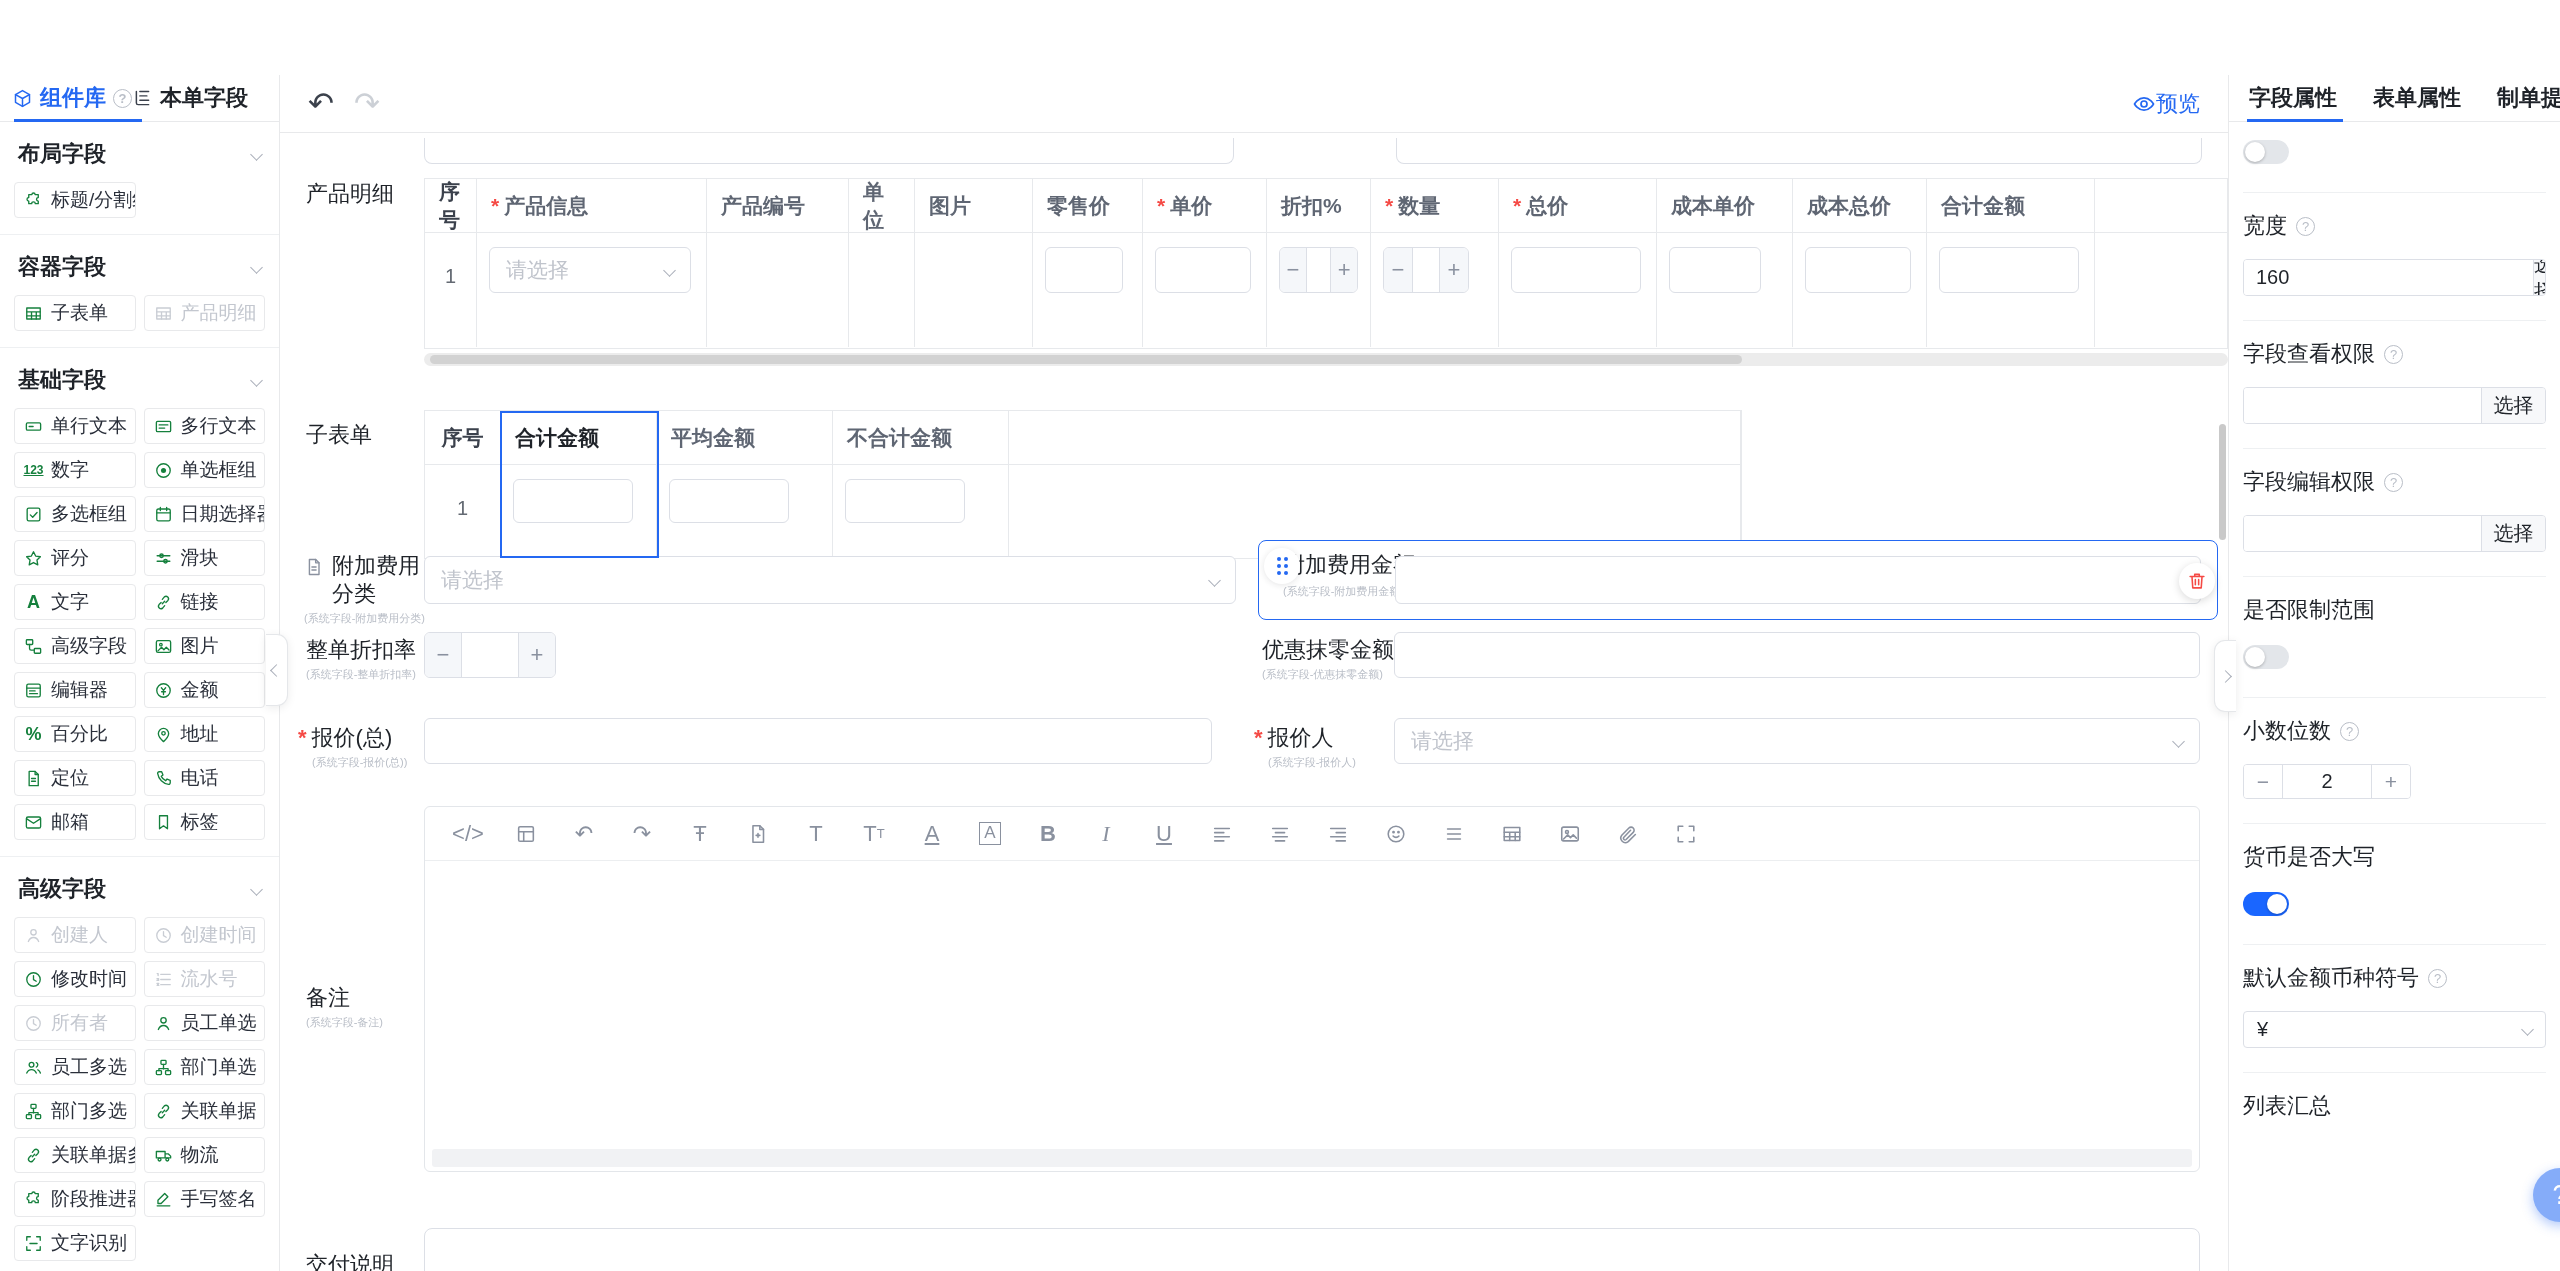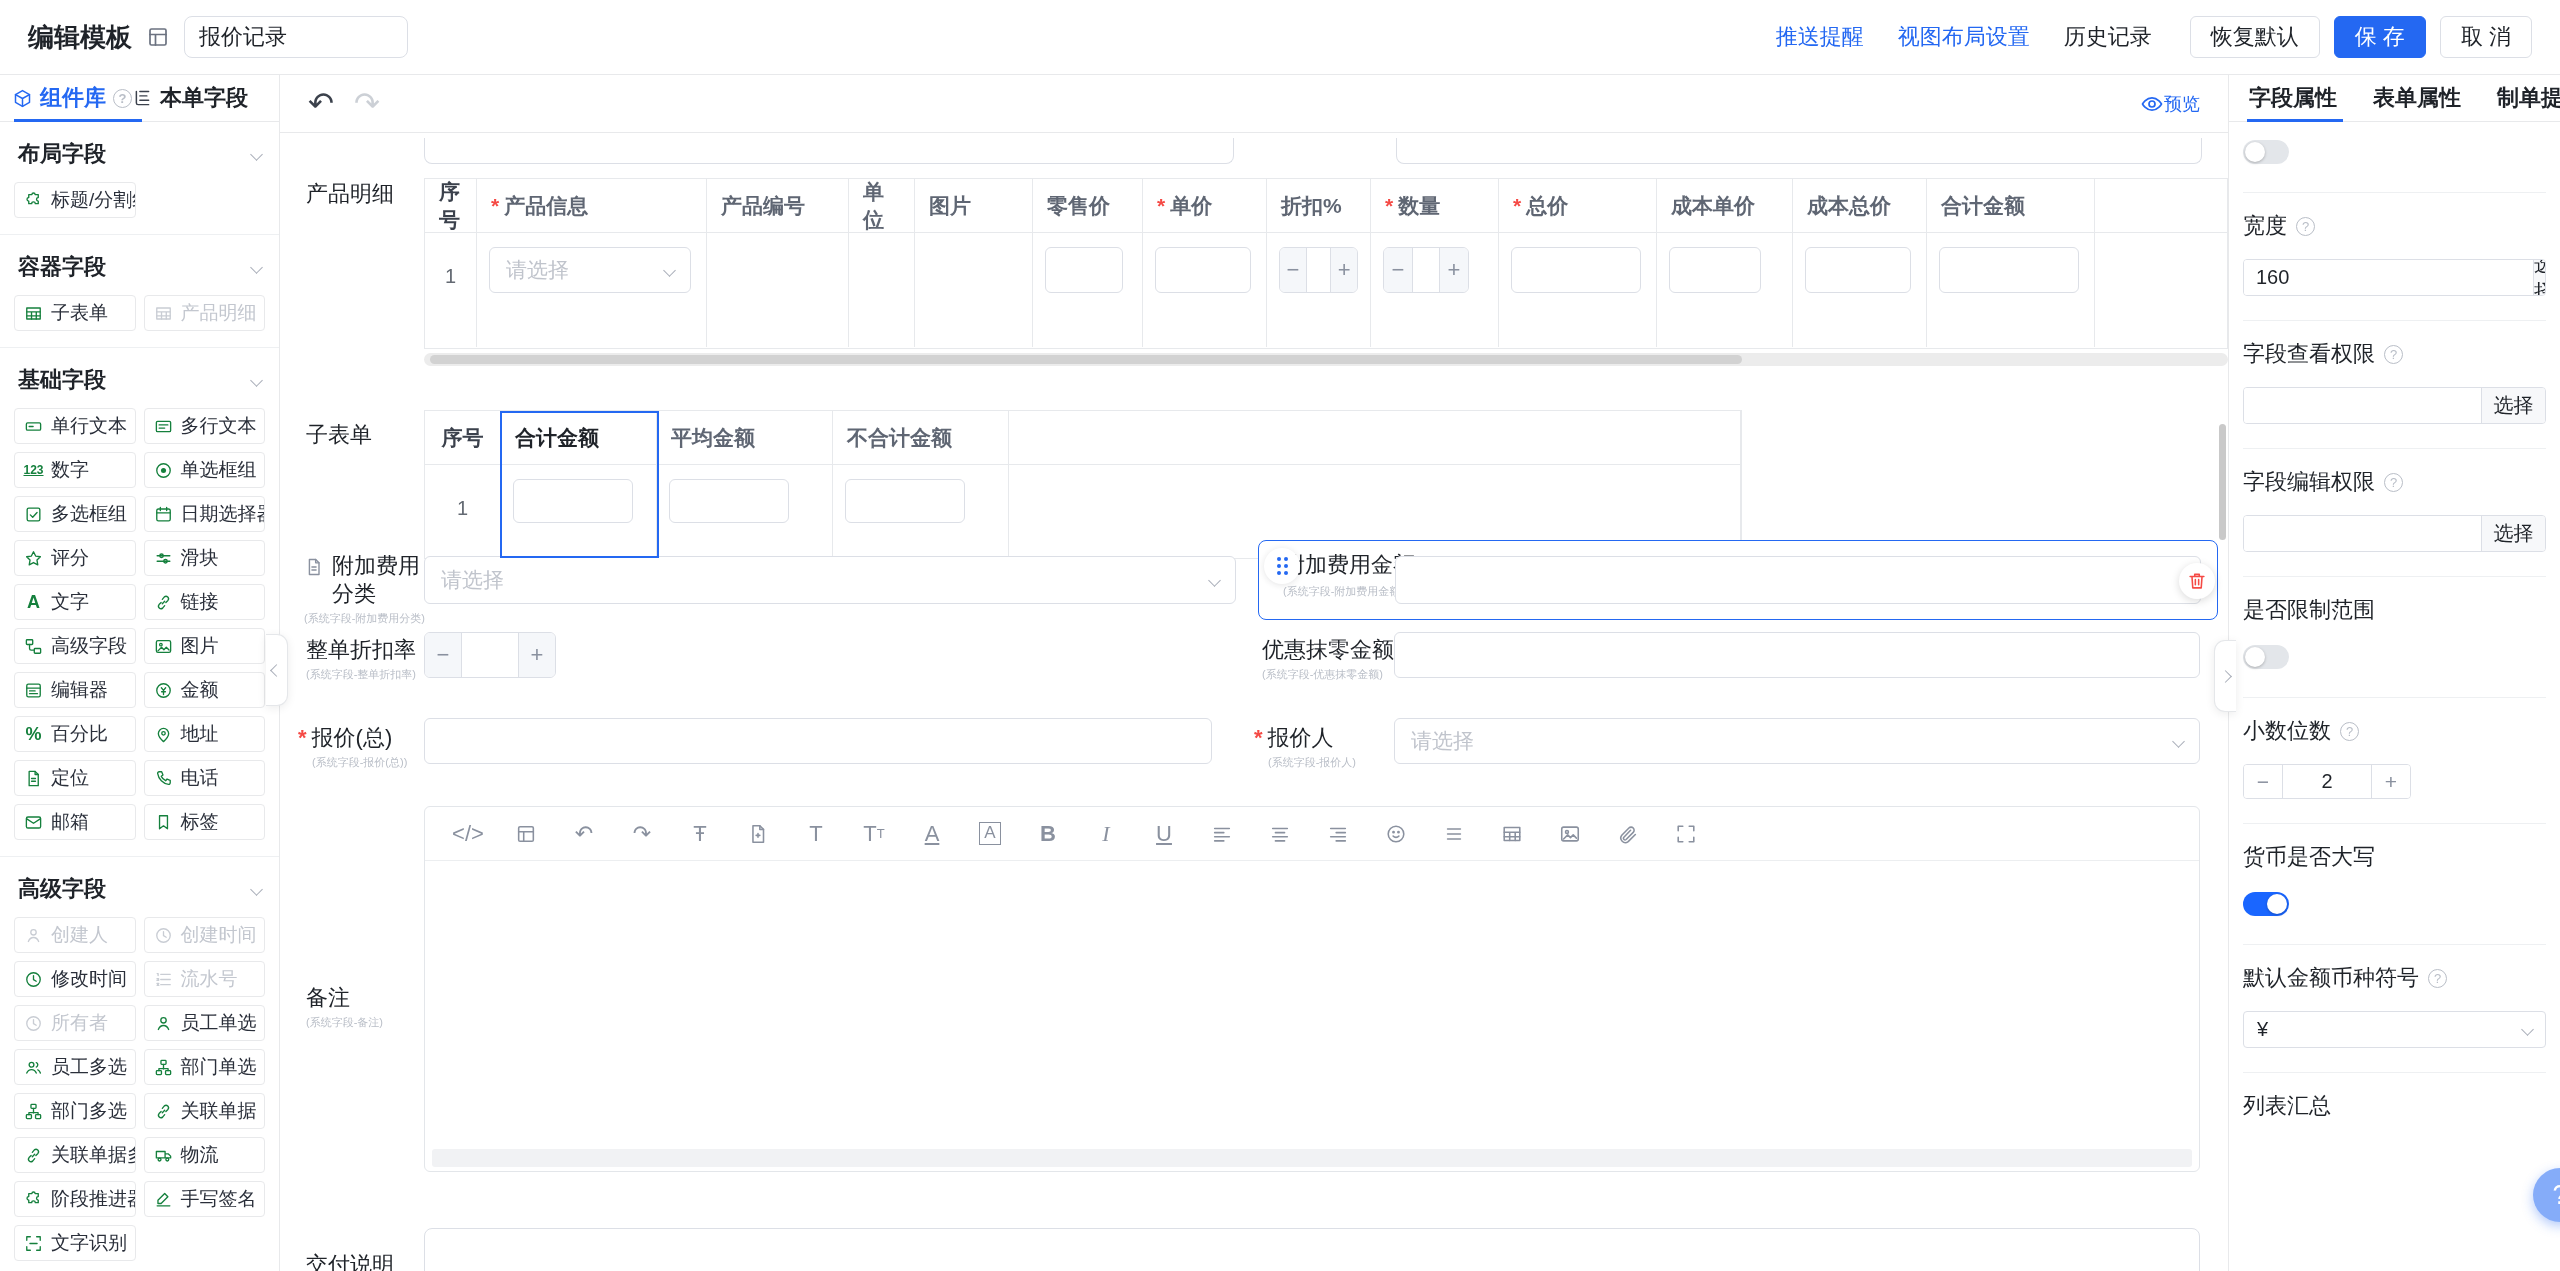--- a/index.html
+++ b/index.html
@@ -40,21 +40,21 @@
 .it .ic{width:19px;height:19px;color:#15803d;flex:none}
 .it.dis{color:#c3c7cf;cursor:default}
 .it.dis .ic{color:#c9cdd4}
 .num123{font-size:12px;font-weight:700;text-decoration:underline;letter-spacing:0}
 .icA{font-size:18px;font-weight:700;font-style:normal}
 
 #cv{position:absolute;left:280px;top:75px;width:1948px;height:1196px;background:#fff;overflow:hidden}
 #cv-tb{position:absolute;left:0;top:0;width:100%;height:58px;border-bottom:1px solid #e8e9eb;background:#fff;display:flex;align-items:center;padding:0 28px;z-index:4}
 .undo{font-size:31px;color:#3b414c;cursor:pointer;line-height:1}
 .redo{font-size:31px;color:#ccd0d6;margin-left:20px;cursor:default;line-height:1}
-.preview{margin-left:auto;display:flex;color:#2468f2;font-size:18px;align-items:center;cursor:pointer}
+.preview{margin-left:auto;display:flex;color:#2468f2;font-size:22px;align-items:center;cursor:pointer}
 .preview .ic{width:24px;height:24px}
 .lbl{font-size:22px;color:#1f2329}
 .sub{font-size:11px;color:#b9bec7;white-space:nowrap}
 .inp{background:#fff;border:1px solid #dcdfe6;border-radius:6px}
 .partial{border:1px solid #dcdfe6;border-top:none;border-radius:0 0 8px 8px;background:#fff}
 .sel{background:#fff;border:1px solid #dcdfe6;border-radius:6px;display:flex;align-items:center;justify-content:space-between;padding:0 16px;color:#c0c4cc;font-size:21px;cursor:pointer}
 .star{color:#f54a45;font-weight:700;margin-right:5px;font-style:normal}
 
 .tbl{position:absolute;background:#fff;border:1px solid #e7e9ec;overflow:hidden}
 .trow{display:flex;width:max-content}
@@ -115,40 +115,20 @@
 .hdl{position:absolute;width:22px;height:72px;background:#fff;border:1px solid #e5e7ea;display:flex;align-items:center;justify-content:center;box-shadow:0 2px 10px rgba(0,0,0,.08);cursor:pointer;z-index:6}
 #hdl-l{left:266px;top:634px;border-radius:0 11px 11px 0;border-left:none}
 #hdl-r{left:2214px;top:640px;border-radius:11px 0 0 11px;border-right:none}
 #fab{position:absolute;left:2533px;top:1168px;width:54px;height:54px;border-radius:50%;background:#85acf9;color:#fff;font-size:27px;display:flex;align-items:center;justify-content:center;box-shadow:0 4px 12px rgba(36,104,242,.35);z-index:7;cursor:pointer}
 </style>
 </head>
 <body>
 
 <div id="app">
 
-  <div id="hdr">
-    <span class="title">编辑模板</span>
-    <span class="ic tpl-ic">
-        <svg viewBox="0 0 24 24" fill="none" stroke="currentColor" stroke-width="1.7" stroke-linecap="round" stroke-linejoin="round">
-          <rect x="4" y="4" width="16" height="16" rx="1.5"></rect>
-          <path d="M4 9.5h16M9.5 9.5V20"></path>
-        </svg>
-      </span>
-    <input id="docname" value="报价记录" style="">
-    <div class="right">
-      <span class="hlink">推送提醒</span>
-      <span class="hlink">视图布局设置</span>
-      <span class="hlink plain">历史记录</span>
-      <div class="btns">
-        <button class="hbtn">恢复默认</button>
-        <button class="hbtn primary">保 存</button>
-        <button class="hbtn">取 消</button>
-      </div>
-    </div>
-  </div>
 
   <div id="sb">
     <div class="sb-tabs">
       <span class="sb-tab act">
         <span class="ic">
             <svg viewBox="0 0 24 24" fill="none" stroke="currentColor" stroke-width="1.7" stroke-linecap="round" stroke-linejoin="round">
               <path d="M12 3l8 4.6v8.8L12 21l-8-4.6V7.6z"></path>
               <path d="M12 12l8-4.4M12 12L4 7.6M12 12v9"></path>
             </svg>
           </span>

